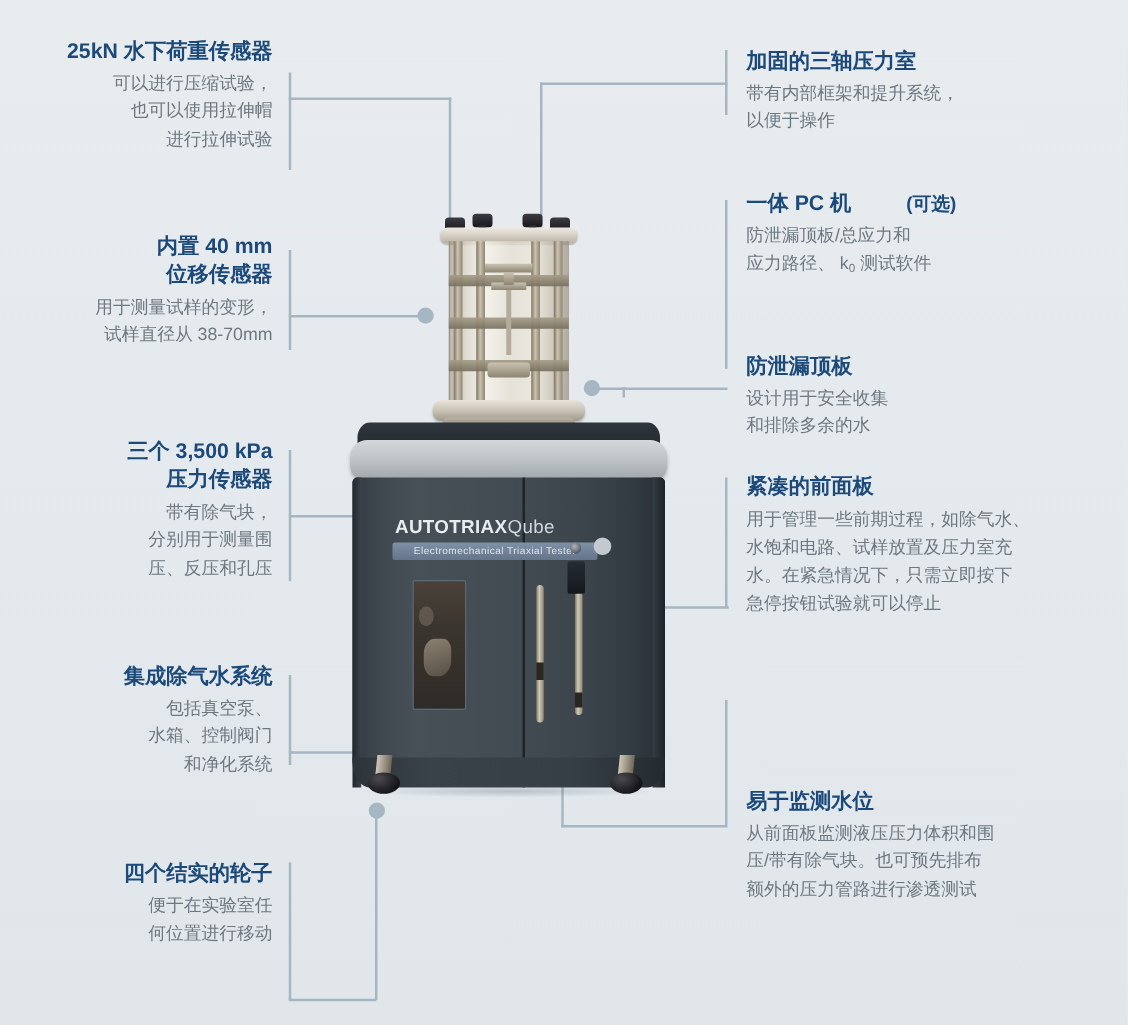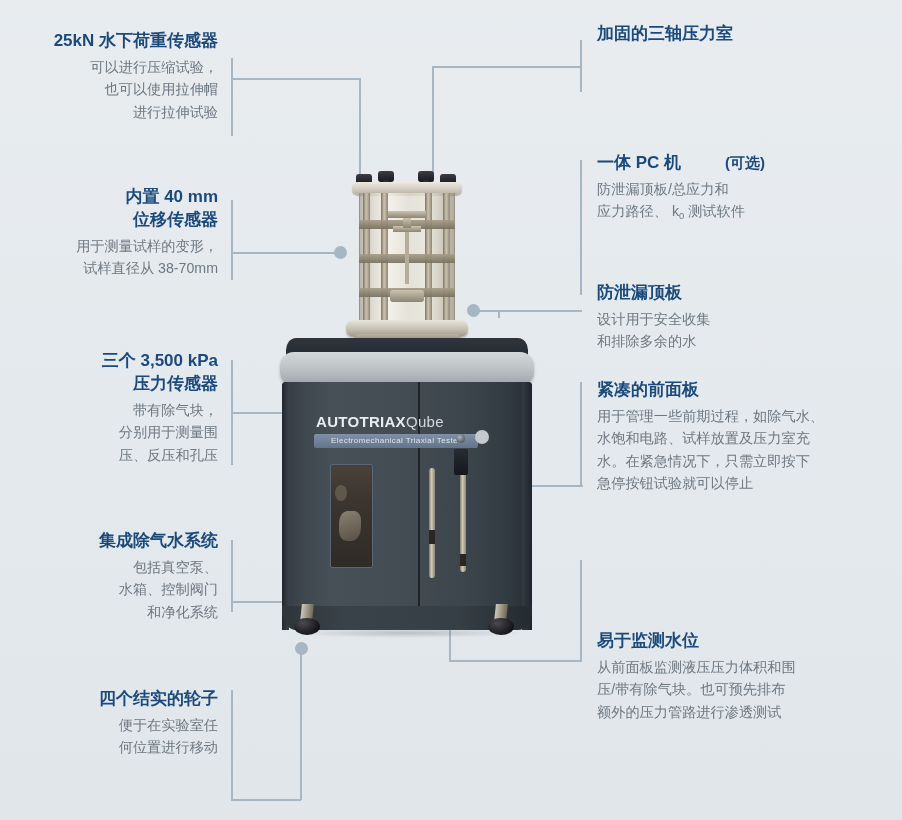--- a/index.html
+++ b/index.html
@@ -432,22 +432,24 @@
 水箱、控制阀门
 和净化系统</p>
   </div>
 
   <div class="callout left" style="left:0; top:688px; width:218px;">
     <p class="title">四个结实的轮子</p>
     <p class="body">便于在实验室任
 何位置进行移动</p>
   </div>
 
-  <div class="callout right" style="left:597px; top:23px; width:300px;">
+  <div class="callout right" style="left:597px; top:38px; width:300px;">
     <p class="title">加固的三轴压力室</p>
+    <p class="body">带有内部框架和提升系统，
+以便于操作</p>
   </div>
 
   <div class="callout right" style="left:597px; top:152px; width:300px;">
     <p class="title"><span>一体 PC 机</span><span style="font-size:15px;margin-left:44px;">(可选)</span></p>
     <p class="body"><span>防泄漏顶板/总应力和</span><br><span>应力路径、 k</span><sub>0</sub><span> 测试软件</span></p>
   </div>
 
   <div class="callout right" style="left:597px; top:282px; width:300px;">
     <p class="title">防泄漏顶板</p>
     <p class="body">设计用于安全收集

